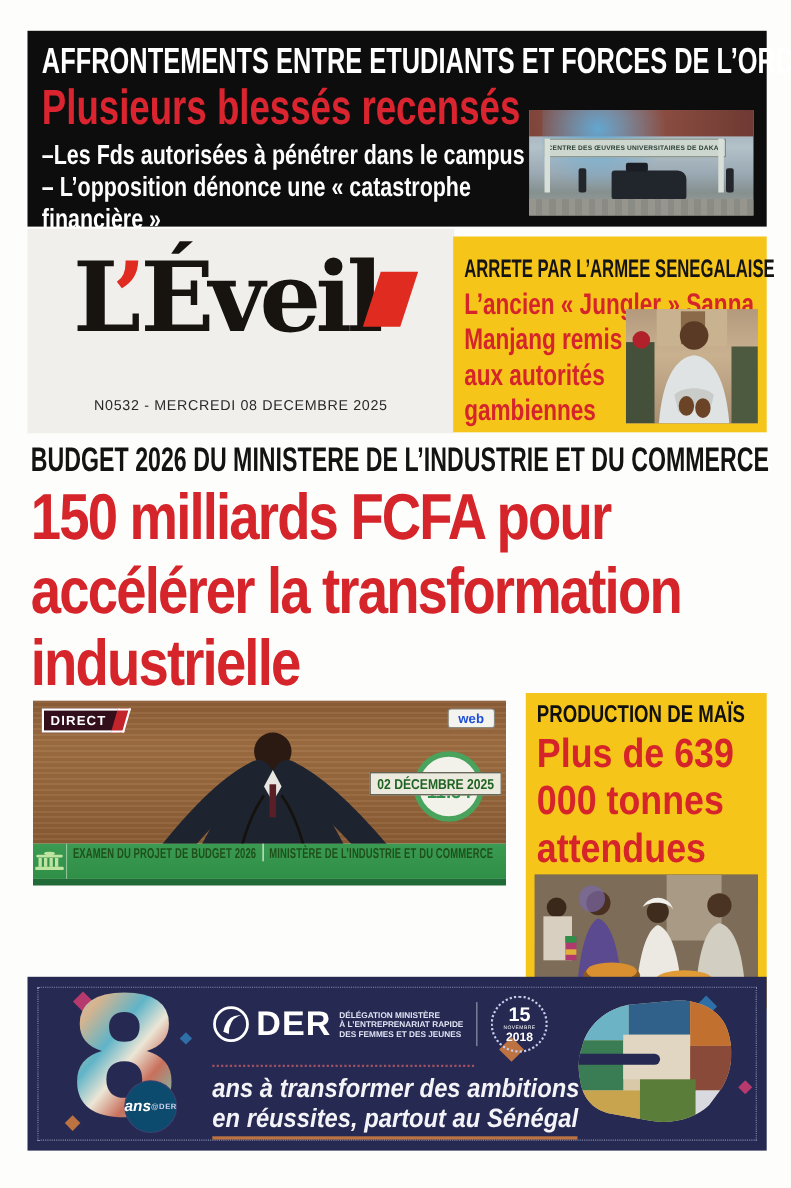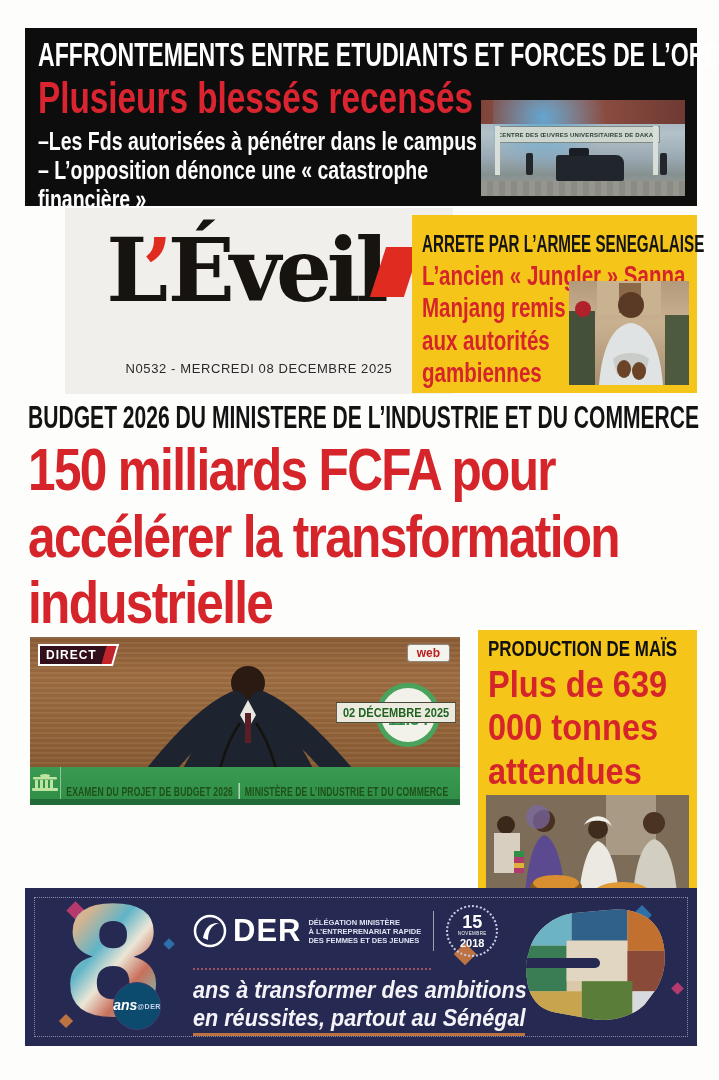--- a/index.html
+++ b/index.html
@@ -27,21 +27,21 @@
   .cp-sign span{font-size:6px;color:#2b4038;font-weight:bold;letter-spacing:.2px;white-space:nowrap;}
   .cp-pillar{position:absolute;width:5px;top:26px;bottom:22%;background:#d8ded8;}
   .cp-vehicle{position:absolute;left:37%;bottom:16%;width:33%;height:27%;background:#21252c;
               border-radius:3px 8px 2px 2px;}
   .cp-vehicle::before{content:"";position:absolute;left:18%;top:-7px;width:30%;height:8px;background:#1a1e24;border-radius:2px;}
   .cp-ground{position:absolute;left:0;right:0;bottom:0;height:16%;
              background:repeating-linear-gradient(90deg,#96968f 0 6px,#8b8b85 6px 12px);}
   .cp-fig{position:absolute;width:7px;height:22px;background:#23262b;bottom:22%;border-radius:2px;}
 
   
-  .masthead{position:absolute;left:25px;top:208px;width:388px;height:186px;background:#f1efec;text-align:center;margin-left:40px;}
+  .masthead{position:absolute;left:25px;top:208px;width:388px;height:186px;background:#f1efec;text-align:center;}
   .logo{margin-top:16px;font-family:"DejaVu Serif",serif;font-weight:bold;font-size:88px;line-height:1.05;
         letter-spacing:-5px;color:#17130f;white-space:nowrap;}
   .lg-red{color:#e02b20;}
   .lg-block{display:inline-block;width:34px;height:50px;background:#e02b20;transform:skewX(-18deg);
             margin-left:-6px;margin-bottom:4px;vertical-align:baseline;}
   .issue{position:absolute;left:0;right:0;bottom:18px;font-size:13px;color:#2a2a2a;letter-spacing:.6px;font-weight:500;}
 
   
   .arrest-box{position:absolute;left:412px;top:215px;width:285px;height:178px;background:#f6c51a;
               padding:16px 10px;box-sizing:border-box;}
@@ -61,30 +61,30 @@
   
   .video{position:absolute;left:30px;top:637px;width:430px;height:168px;}
   .vid-photo{position:absolute;left:0;right:0;top:0;bottom:38px;overflow:hidden;
      background:linear-gradient(180deg,#8a5c36 0%,#9c6c41 30%,#95663c 60%,#875a33 100%);}
   .vid-grain{position:absolute;inset:0;opacity:.25;
      background:repeating-linear-gradient(180deg,rgba(255,235,210,.25) 0 2px,rgba(60,30,10,.15) 2px 5px);}
   .badge-direct{position:absolute;left:8px;top:7px;background:#330f1b;border:2px solid #fff;color:#fff;
      font-weight:bold;font-size:12px;letter-spacing:1px;padding:2px 10px 2px 6px;}
   .badge-direct::after{content:"";position:absolute;right:-9px;top:-2px;bottom:-2px;width:10px;
      background:#c2242c;transform:skewX(-16deg);border:2px solid #fff;border-left:none;}
-  .badge-web{position:absolute;right:10px;top:7px;background:#f4f3ee;color:#b91c1c;font-weight:bold;
+  .badge-web{position:absolute;right:10px;top:7px;background:#f4f3ee;color:#1d4ed8;font-weight:bold;
      font-size:12px;padding:1px 9px;border-radius:3px;border:1px solid #8a8a80;}
   .clock{position:absolute;right:20px;top:46px;width:64px;height:64px;border-radius:50%;background:#f2f1ea;
      border:5px solid #4aa35c;display:flex;flex-direction:column;align-items:center;justify-content:center;box-sizing:border-box;}
   .clock-time{color:#2e8f4a;font-weight:bold;font-size:17px;letter-spacing:-.5px;line-height:1;text-align:center;}
   .badge-date{position:absolute;right:4px;bottom:44px;background:#eceadf;border:1px solid #49493a;
      color:#1f6322;font-weight:bold;font-size:13px;padding:2px 7px;white-space:nowrap;
      transform:scaleX(.85);transform-origin:100% 50%;}
   .vid-caption{position:absolute;left:0;right:0;bottom:6px;height:32px;
-     background:linear-gradient(180deg,#3a9a51,#2f8f47);display:flex;align-items:flex-end;}
+     background:linear-gradient(180deg,#3a9a51,#2f8f47);display:flex;align-items:flex-start;}
   .vc-icon{width:50px;display:flex;align-items:center;justify-content:center;align-self:stretch;
      border-right:1px solid rgba(255,255,255,.45);}
   .vc-text{display:flex;align-items:center;gap:8px;padding-left:8px;white-space:nowrap;
      transform:scaleX(.66);transform-origin:0 50%;}
   .vc-text span{font-size:13px;font-weight:bold;color:#1f4f1a;letter-spacing:.2px;}
   .vc-sep{width:2px;height:16px;background:rgba(235,245,225,.8);}
   .vid-strip{position:absolute;left:0;right:0;bottom:0;height:6px;background:#206b37;}
 
   
   .maize-box{position:absolute;left:478px;top:585px;width:219px;height:287px;background:#f6c51a;

